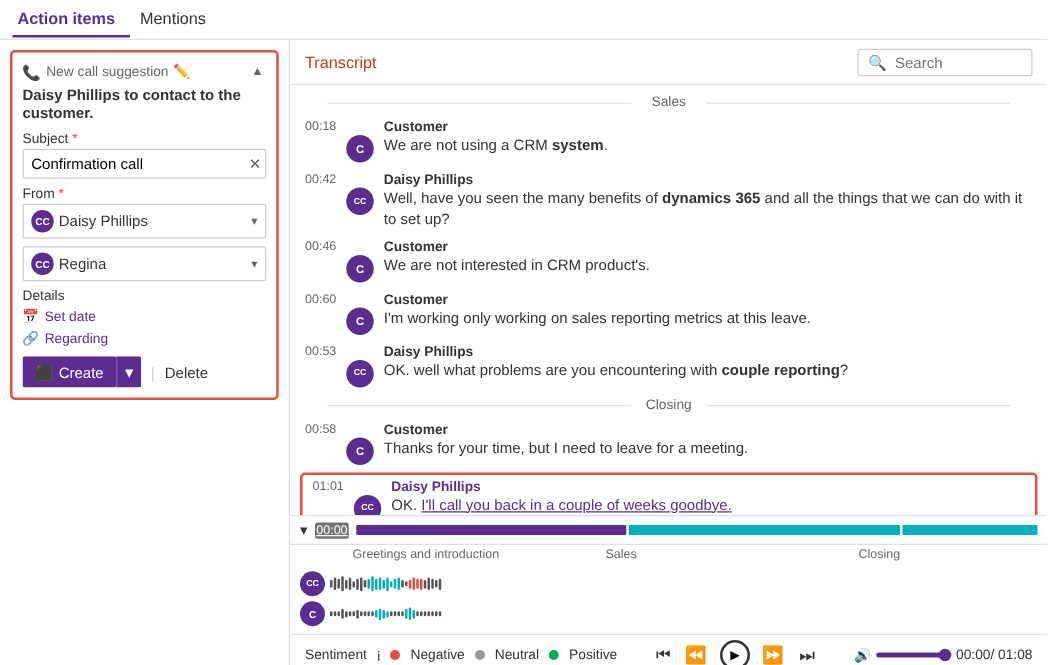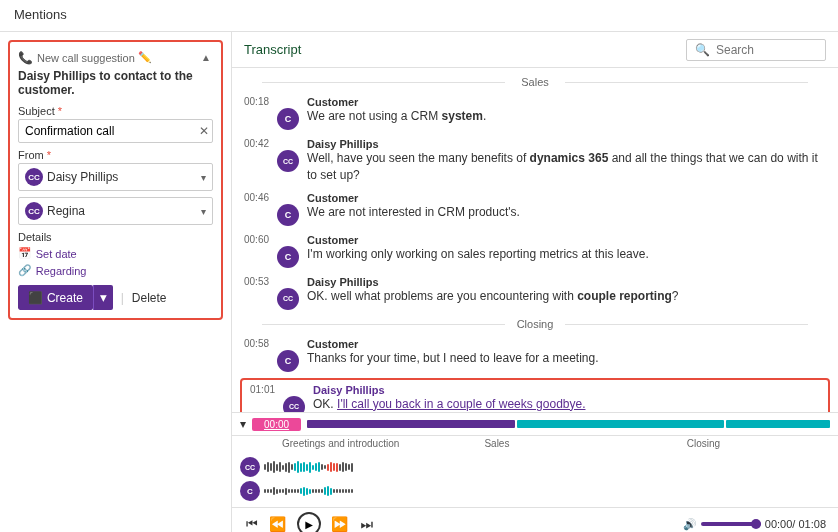--- a/index.html
+++ b/index.html
@@ -214,21 +214,21 @@
       display: flex;
       align-items: center;
       justify-content: space-between;
       padding: 6px 12px;
       border-bottom: 1px solid #e0e0e0;
       height: 36px;
     }
 
     .transcript-title {
       font-size: 13px;
-      color: #14532d;
+      color: #c2410c;
     }
 
     .search-box {
       display: flex;
       align-items: center;
       border: 1px solid #ccc;
       border-radius: 2px;
       padding: 3px 8px;
       gap: 6px;
       background: #fff;
@@ -431,24 +431,24 @@
       border-radius: 2px;
       position: relative;
     }
 
     .time-display {
       font-size: 11px;
       color: #333;
     }
 
     .timeline-time-indicator {
-      background: #ec4899;
+      background: #737373;
       color: #fff;
       font-size: 10px;
-      padding: 1px 12px;
+      padding: 1px 1px;
       border-radius: 2px;
       text-decoration: underline;
     }
 
     .chevron-down-btn {
       background: none;
       border: none;
       cursor: pointer;
       font-size: 12px;
       color: #333;
@@ -457,20 +457,21 @@
     .edit-icon {
       font-size: 11px;
       color: #5c2d91;
       cursor: pointer;
     }
   </style>
 </head>
 <body>
 
 <div class="header-tabs">
+  <div class="tab active">Action items</div>
   <div class="tab">Mentions</div>
 </div>
 
 <div class="main-container">
 
   <div class="left-panel">
     <div class="action-card">
 
       <div class="action-card-title-row">
         <span style="font-size:12px;">📞</span>
@@ -727,20 +728,30 @@
               <div style="width:2px;height:4px;background:#555;border-radius:1px;"></div>
               <div style="width:2px;height:4px;background:#555;border-radius:1px;"></div>
               <div style="width:2px;height:4px;background:#555;border-radius:1px;"></div>
               <div style="width:2px;height:4px;background:#555;border-radius:1px;"></div>
             </div>
           </div>
         </div>
       </div>
 
       <div class="playback-bar">
+        <div class="sentiment-row">
+          <span>Sentiment</span>
+          <span style="font-size:11px;cursor:pointer;">ℹ</span>
+          <span class="sentiment-dot" style="background:#e74c3c;"></span>
+          <span>Negative</span>
+          <span class="sentiment-dot" style="background:#999;"></span>
+          <span>Neutral</span>
+          <span class="sentiment-dot" style="background:#00b050;"></span>
+          <span>Positive</span>
+        </div>
 
         <div class="playback-controls">
           <button class="ctrl-btn" style="font-size:13px;">⏮</button>
           <button class="ctrl-btn">⏪</button>
           <button class="play-btn">▶</button>
           <button class="ctrl-btn">⏩</button>
           <button class="ctrl-btn">⏭</button>
         </div>
 
         <div class="volume-ctrl">

